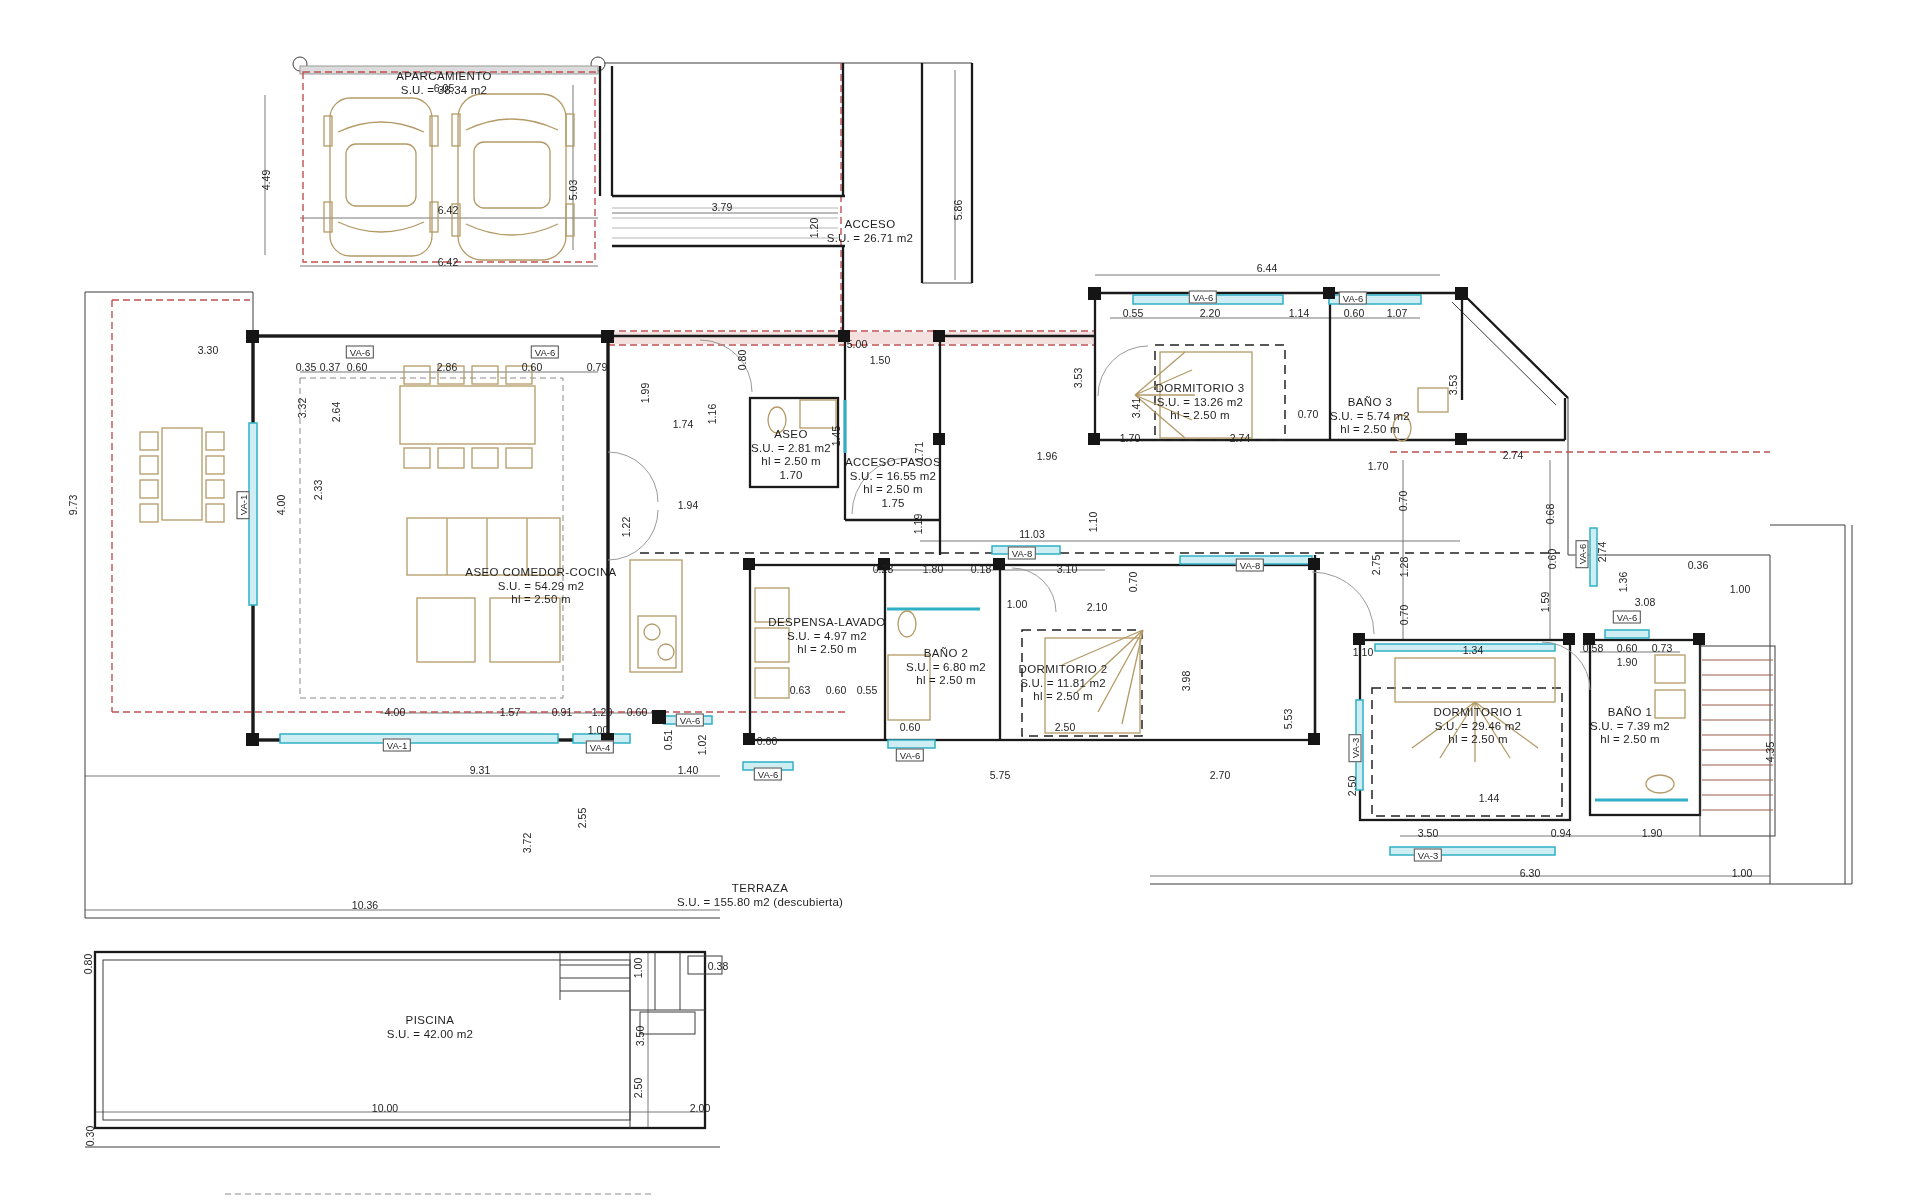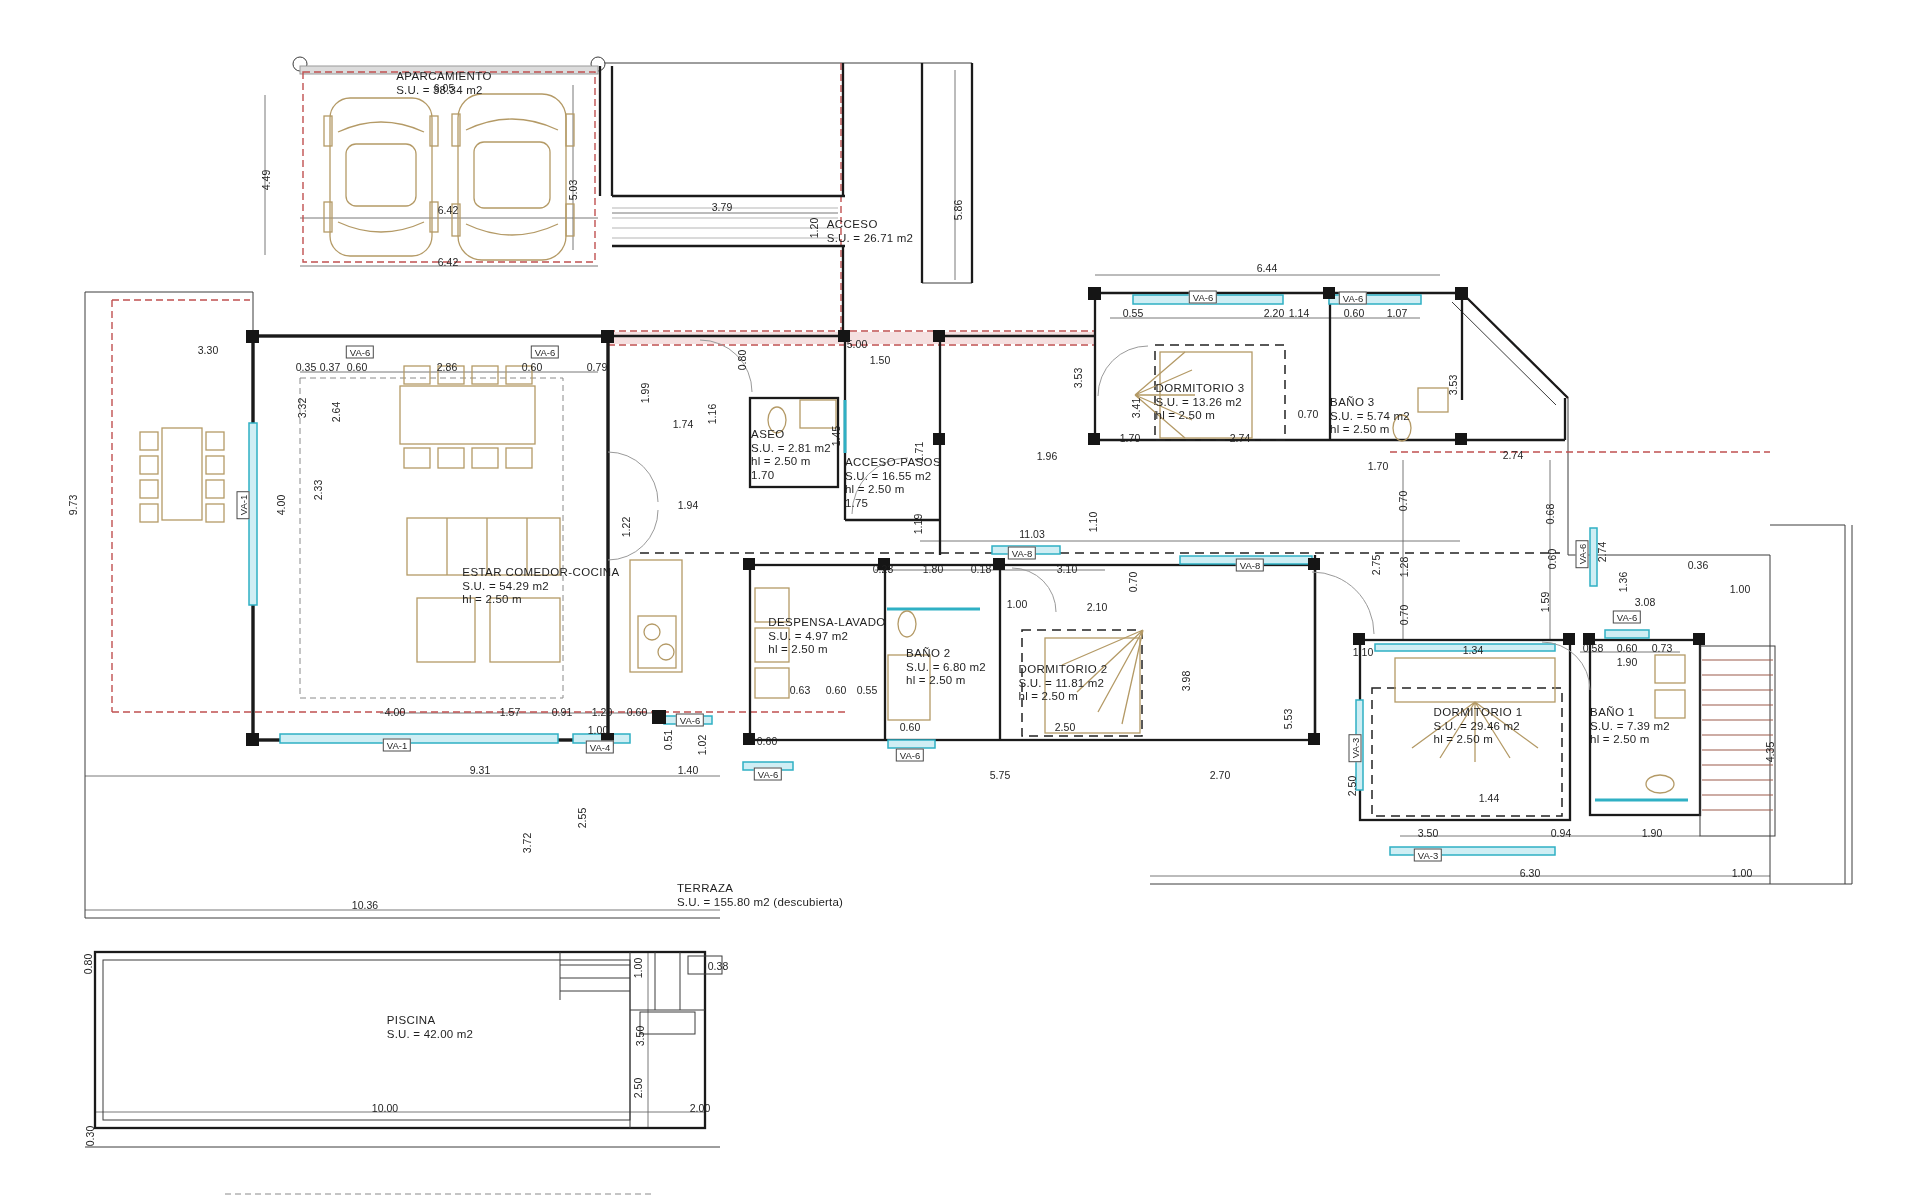--- a/index.html
+++ b/index.html
@@ -1,20 +1,20 @@
 <!DOCTYPE html>
 <html><head>
 <meta charset="utf-8">
 <style>
   html,body{margin:0;padding:0;background:#fff;}
   #canvas{position:relative;width:1920px;height:1200px;background:#ffffff;overflow:hidden;
           font-family:"Liberation Sans",sans-serif;}
   #linework{position:absolute;left:0;top:0;}
   .lbl{position:absolute;white-space:nowrap;color:#1f1f1f;}
-  .room{transform:translateX(-50%);font-size:11.5px;line-height:13.5px;letter-spacing:.2px;}
+  .room{transform:translateX(-50%);text-align:center;font-size:11.5px;line-height:13.5px;letter-spacing:.2px;}
   .room .rn{letter-spacing:.4px;}
   .dim{font-size:10.5px;transform:translate(-50%,-50%);}
   .dim.v{transform:translate(-50%,-50%) rotate(-90deg);}
   .va{font-size:9.5px;border:1px solid #4a4a4a;background:#fff;padding:0 3px;line-height:11px;
       transform:translate(-50%,-50%);}
   .va.v{transform:translate(-50%,-50%) rotate(-90deg);}
   
   .w3{stroke:#1a1a1a;stroke-width:3.4;fill:none;}
   .w2{stroke:#1a1a1a;stroke-width:2.3;fill:none;}
   .t{stroke:#3c3c3c;stroke-width:1;fill:none;}
@@ -269,21 +269,21 @@
       <div>hl = 2.50 m</div>
       <div>1.70</div>
     </div>
     <div class="lbl room" style="left: 893px; top: 456px;">
       <div class="rn">ACCESO-PASOS</div>
       <div>S.U. = 16.55 m2</div>
       <div>hl = 2.50 m</div>
       <div>1.75</div>
     </div>
     <div class="lbl room" style="left: 541px; top: 566px;">
-      <div class="rn">ESTAR COMEDOR-COCINA</div>
+      <div class="rn">ASEO COMEDOR-COCINA</div>
       <div>S.U. = 54.29 m2</div>
       <div>hl = 2.50 m</div>
     </div>
     <div class="lbl room" style="left: 827px; top: 616px;">
       <div class="rn">DESPENSA-LAVADO</div>
       <div>S.U. = 4.97 m2</div>
       <div>hl = 2.50 m</div>
     </div>
     <div class="lbl room" style="left: 946px; top: 647px;">
       <div class="rn">BAÑO 2</div>
@@ -316,21 +316,21 @@
     <div class="lbl dim" style="left: 444px; top: 88px;">6.05</div>
     <div class="lbl dim v" style="left: 266px; top: 180px;">4.49</div>
     <div class="lbl dim" style="left: 448px; top: 210px;">6.42</div>
     <div class="lbl dim v" style="left: 573px; top: 190px;">5.03</div>
     <div class="lbl dim" style="left: 448px; top: 262px;">6.42</div>
     <div class="lbl dim" style="left: 722px; top: 207px;">3.79</div>
     <div class="lbl dim v" style="left: 814px; top: 228px;">1.20</div>
     <div class="lbl dim v" style="left: 958px; top: 210px;">5.86</div>
     <div class="lbl dim" style="left: 1267px; top: 268px;">6.44</div>
     <div class="lbl dim" style="left: 1133px; top: 313px;">0.55</div>
-    <div class="lbl dim" style="left: 1274px; top: 313px;">2.20</div>
+    <div class="lbl dim" style="left: 1210px; top: 313px;">2.20</div>
     <div class="lbl dim" style="left: 1299px; top: 313px;">1.14</div>
     <div class="lbl dim" style="left: 1354px; top: 313px;">0.60</div>
     <div class="lbl dim" style="left: 1397px; top: 313px;">1.07</div>
     <div class="lbl dim v" style="left: 1078px; top: 378px;">3.53</div>
     <div class="lbl dim v" style="left: 1136px; top: 408px;">3.41</div>
     <div class="lbl dim" style="left: 1308px; top: 414px;">0.70</div>
     <div class="lbl dim v" style="left: 1453px; top: 385px;">3.53</div>
     <div class="lbl dim" style="left: 1130px; top: 438px;">1.70</div>
     <div class="lbl dim" style="left: 1240px; top: 438px;">2.74</div>
     <div class="lbl dim" style="left: 1047px; top: 456px;">1.96</div>

